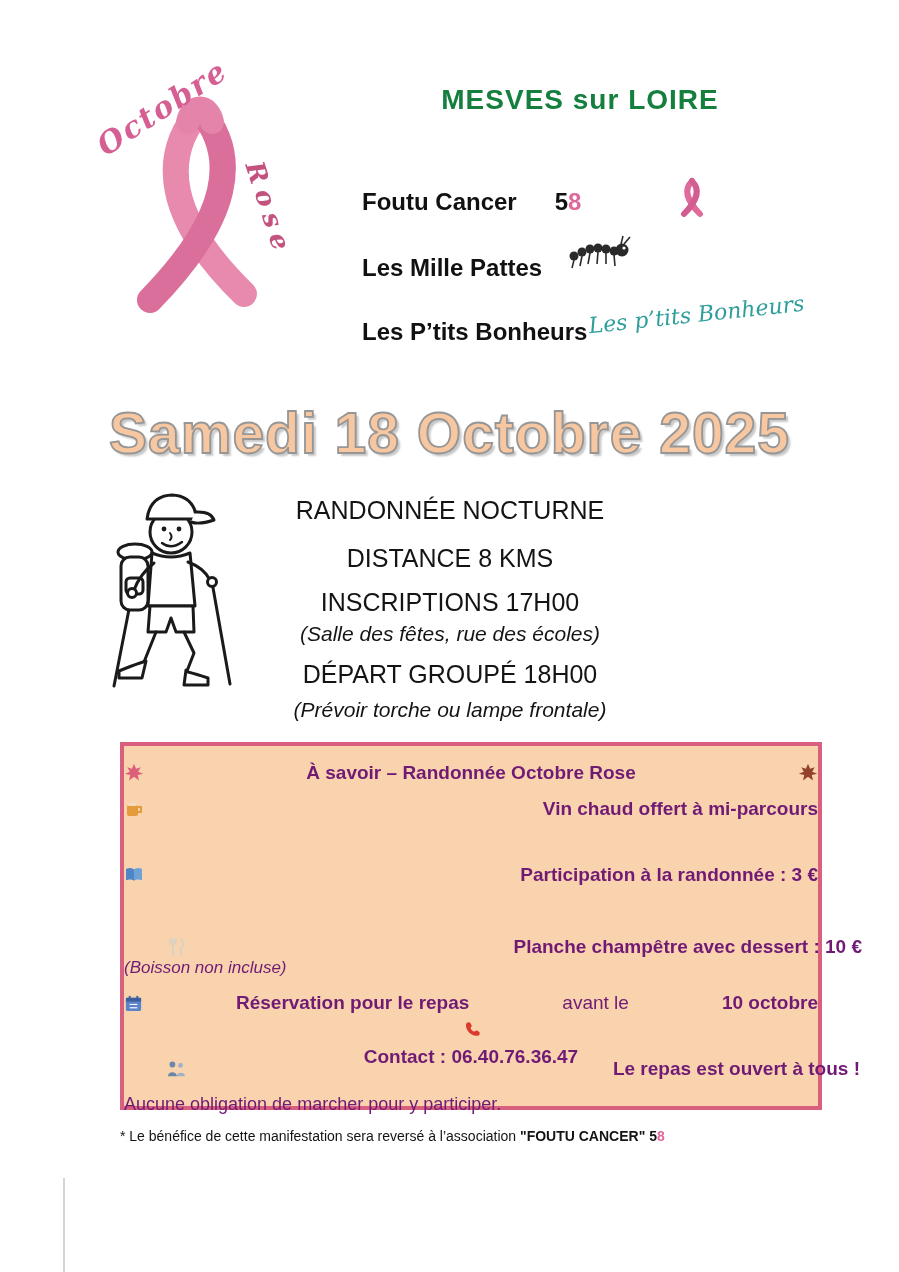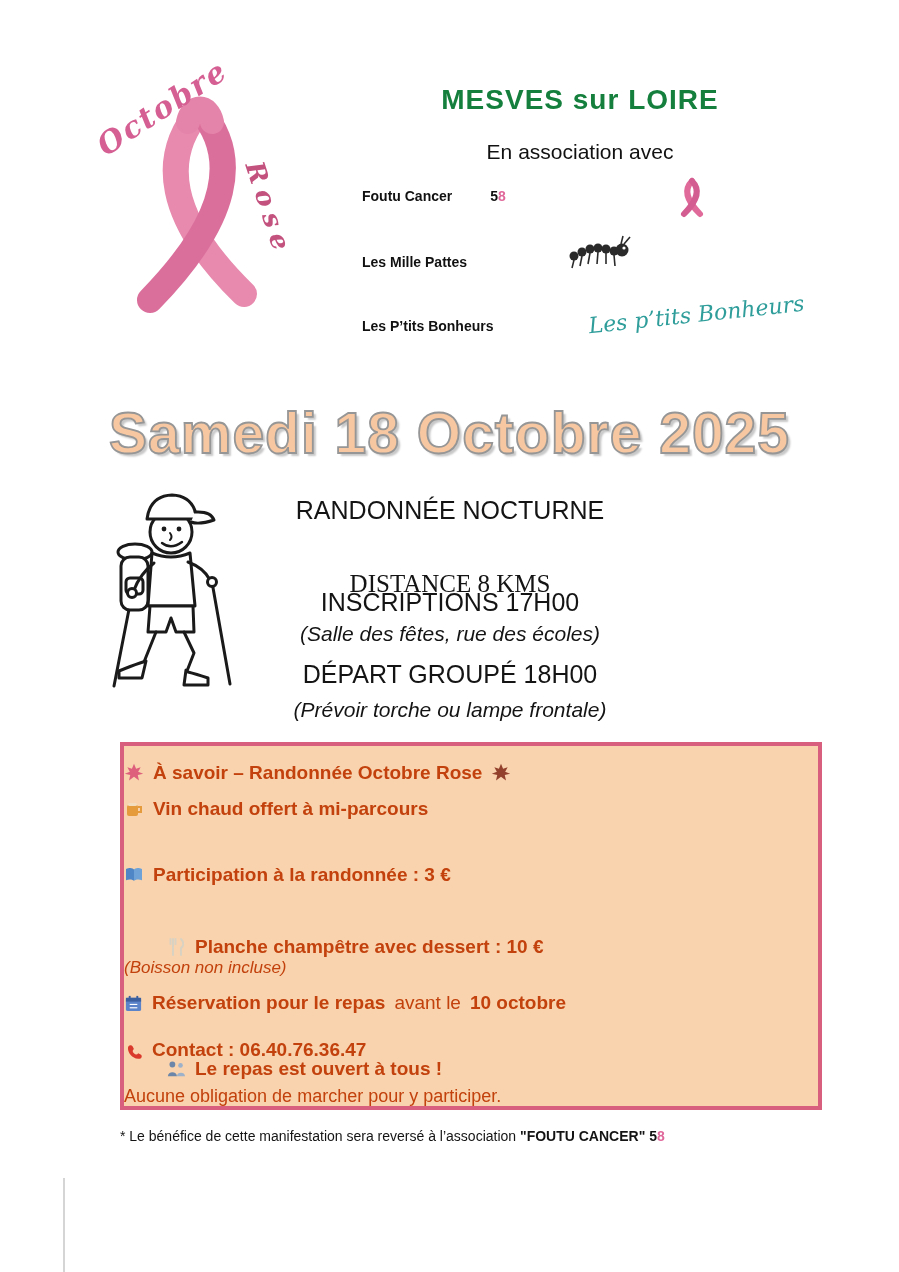--- a/index.html
+++ b/index.html
@@ -9,21 +9,21 @@
     background:#ffffff; overflow:hidden;
     font-family:"Liberation Sans", sans-serif; color:#111;
   }
   .abs { position:absolute; }
 
   
   .main-title { left:320px; top:84px; width:520px; text-align:center;
     font-size:28px; font-weight:700; letter-spacing:1px; color:#15803d; }
   .subtitle { left:320px; top:140px; width:520px; text-align:center; font-size:21px; }
 
-  .assoc-row { display:flex; align-items:center; font-size:14px; font-weight:700; }
+  .assoc-row { display:flex; align-items:center; font-size:24px; font-weight:700; }
   .assoc-num { margin-left:38px; font-weight:700; }
   .num-pink { color:#e0679a; }
 
   
   .ribbon-wrap { left:72px; top:76px; width:245px; height:245px; }
   .octobre-label { position:absolute; left:16px; top:14px; transform:rotate(-33deg);
     font-family:"DejaVu Serif", serif; font-style:italic; font-weight:700;
     font-size:30px; color:#d55f92; letter-spacing:2px; }
   .rose-label { position:absolute; left:148px; top:118px; transform:rotate(72deg);
     font-family:"DejaVu Serif", serif; font-style:italic; font-weight:700;
@@ -39,22 +39,22 @@
     text-shadow:3px 3px 2px rgba(0,0,0,0.22); }
 
   
   .detail { left:225px; width:450px; text-align:center; font-size:25px; color:#141414; }
   .detail.italic { font-style:italic; font-size:21px; }
 
   
   .infobox { left:120px; top:742px; width:702px; height:368px;
     background:#f8d3ae; border:4px solid #d95f7e; }
   .ib-line { position:absolute; left:0; width:100%; display:flex;
-    justify-content:flex-start; align-items:center; gap:9px;
-    font-weight:700; font-size:19px; color:#c2410c; }
+    justify-content:space-between; align-items:center; gap:9px;
+    font-weight:700; font-size:19px; color:#701a75; }
   .ib-line .normal { font-weight:400; }
   .ib-note { font-weight:400; font-style:italic; font-size:17px; }
   .ib-plain { font-weight:400; font-size:18px; }
 
   .footer-note { left:120px; top:1128px; width:720px; font-size:14px; color:#141414; }
   .footer-note b { font-weight:700; }
 
   .scan-line { left:63px; top:1178px; width:2px; height:94px; background:#b9b9b9; opacity:.6; }
 
   .icon { display:inline-flex; flex:0 0 auto; }
@@ -68,21 +68,20 @@
     <svg width="245" height="245" viewBox="0 0 245 245">
       <path d="M128,34 C88,80 94,142 172,218" stroke="#e78aae" stroke-width="26" fill="none" stroke-linecap="round"></path>
       <path d="M128,34 C168,80 158,142 78,224" stroke="#db6f9c" stroke-width="26" fill="none" stroke-linecap="round"></path>
       <path d="M116,46 C120,28 136,28 140,46" stroke="#e584aa" stroke-width="24" fill="none" stroke-linecap="round"></path>
     </svg>
     <div class="octobre-label">Octobre</div>
     <div class="rose-label">Rose</div>
   </div>
 
   <div class="abs main-title">MESVES sur LOIRE</div>
-  <div class="abs subtitle">En association avec</div>
 
   <div class="abs assoc-row" style="left:362px; top:188px;">
     <span>Foutu Cancer</span>
     <span class="assoc-num"><span>5</span><span class="num-pink">8</span></span>
   </div>
   <div class="abs" style="left:668px; top:176px;">
     <svg width="48" height="44" viewBox="0 0 48 44">
       <path d="M24,5 C16,13 18,24 32,38" stroke="#e06a9a" stroke-width="6" fill="none" stroke-linecap="round"></path>
       <path d="M24,5 C32,13 30,24 16,38" stroke="#d35c90" stroke-width="6" fill="none" stroke-linecap="round"></path>
     </svg>
@@ -144,21 +143,21 @@
       <path d="M70,65 Q79,72 90,64" stroke-width="2.4"></path>
       <path d="M58,128 L56,154 L74,154 L79,140 L84,154 L102,154 L101,128 Z" fill="#fff"></path>
       <path d="M64,154 L52,184"></path>
       <path d="M54,183 L50,200 L27,200 L27,193 Q39,188 48,185 Z" fill="#fff"></path>
       <path d="M92,154 L102,175 L95,193"></path>
       <path d="M94,192 L92,207 L116,207 L116,200 Q104,196 96,194 Z" fill="#fff"></path>
     </svg>
   </div>
 
   <div class="abs detail" style="top:496px;">RANDONNÉE NOCTURNE</div>
-  <div class="abs detail" style="top:570px;font-family:Liberation Serif, serif;">DISTANCE 8 KMS</div>
+  <div class="abs detail" style="top:544px;">DISTANCE 8 KMS</div>
   <div class="abs detail" style="top:588px;">INSCRIPTIONS 17H00</div>
   <div class="abs detail italic" style="top:622px;">(Salle des fêtes, rue des écoles)</div>
   <div class="abs detail" style="top:660px;">DÉPART GROUPÉ 18H00</div>
   <div class="abs detail italic" style="top:698px;text-align:center;">(Prévoir torche ou lampe frontale)</div>
 
   <div class="abs infobox">
 
     <div class="ib-line" style="top:16px;">
       <span class="icon">
         <svg width="20" height="20" viewBox="0 0 24 24">
@@ -221,42 +220,42 @@
             </g>
             <line x1="6" y1="2" x2="6" y2="6" stroke="#3c5fa0" stroke-width="2"></line>
             <line x1="14" y1="2" x2="14" y2="6" stroke="#3c5fa0" stroke-width="2"></line>
           </svg>
       </span>
       <span>Réservation pour le repas</span>
         <span class="normal"> avant le </span>
         <span>10 octobre</span>
     </div>
 
-    <div class="ib-line" style="top:293px;">
+    <div class="ib-line" style="top:272px;flex-direction:column;">
       <span class="icon">
         <svg width="19" height="19" viewBox="0 0 24 24">
             <path d="M5,9 C5,5 9,4 11,7 L12.5,10 C10.5,11.5 10.5,13.5 12.5,15.5 C14.5,17.5 16.5,17.5 18,15.5 L21,17 C24,19 22,23 18,22.5 C10,21.5 5,15 5,9 Z" fill="#d93a2b"></path>
           </svg>
       </span>
       <span>Contact : 06.40.76.36.47</span>
     </div>
 
     <div class="ib-line" style="top:312px;margin-left:42px;">
       <span class="icon">
         <svg width="20" height="18" viewBox="0 0 22 20">
             <circle cx="7" cy="5" r="3.2" fill="#6b86a8"></circle>
             <path d="M2,18 C2,12 12,12 12,18 Z" fill="#6b86a8"></path>
             <circle cx="16" cy="6" r="2.6" fill="#9db1c9"></circle>
             <path d="M12,18 C12,13 21,13 21,18 Z" fill="#9db1c9"></path>
           </svg>
       </span>
       <span>Le repas est ouvert à tous !</span>
     </div>
 
-    <div class="ib-line ib-plain" style="top:340px;">Aucune obligation de marcher pour y participer.</div>
+    <div class="ib-line ib-plain" style="top:348px;">Aucune obligation de marcher pour y participer.</div>
   </div>
 
   <div class="abs footer-note">
     <span>* Le bénéfice de cette manifestation sera reversé à l’association </span><b>"FOUTU CANCER"</b>
     <b>5</b><b class="num-pink">8</b>
   </div>
 
   <div class="abs scan-line"></div>
 
 </div>

